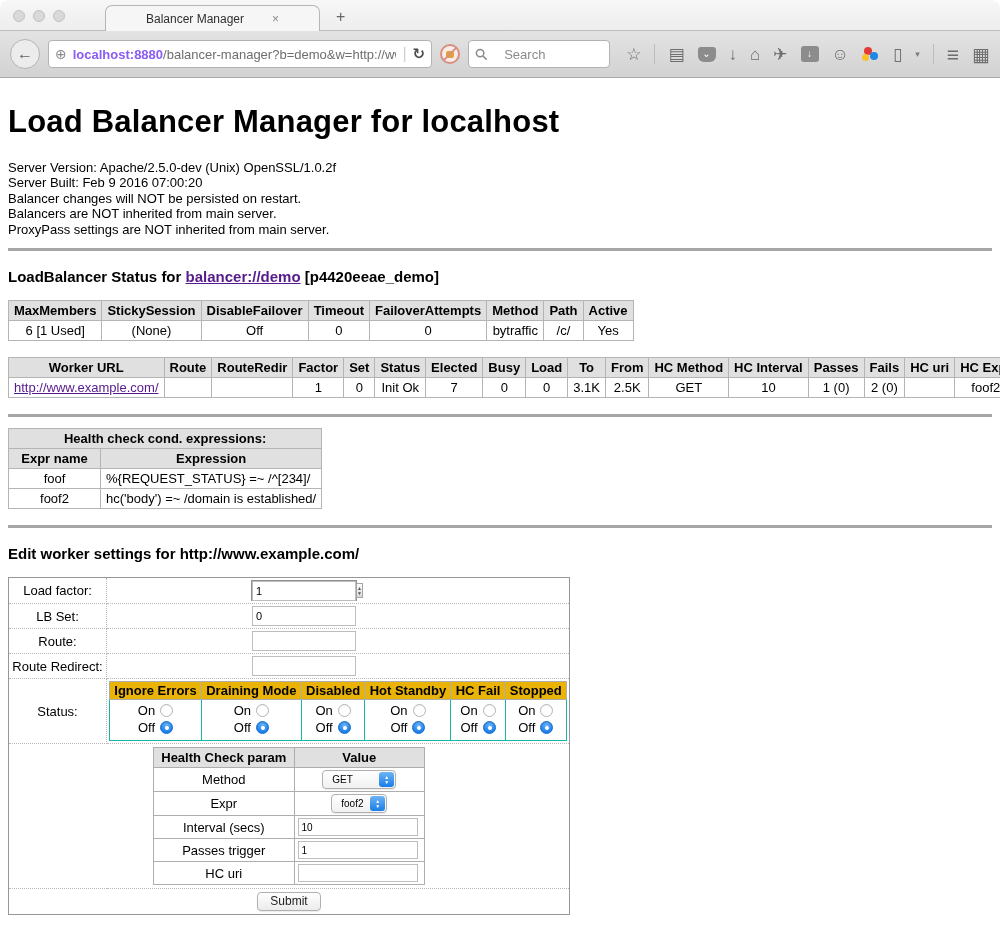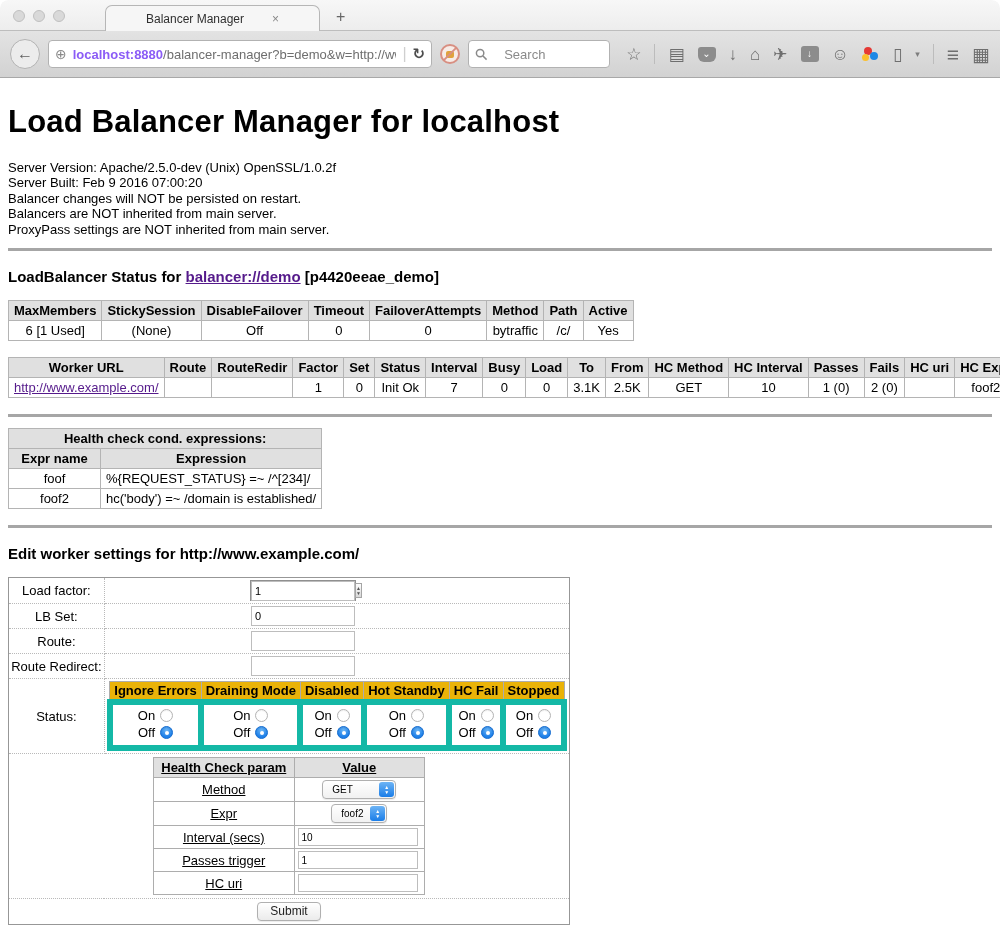--- a/index.html
+++ b/index.html
@@ -72,29 +72,29 @@
   td.fval { text-align:center; padding-right:70px !important; }
   td.fval input[type=text] { width:104px; height:20px; border:1px solid #bdbdbd; font-size:11px; padding:0 3px; font-family:inherit; }
   .numwrap { display:inline-flex; align-items:center; border:1px solid #8f8f8f; background:#fff; width:106px; height:21px; }
   .numwrap input { border:0; outline:0; flex:1; font-size:11px; padding:0 3px; font-family:inherit; width:80px; }
   .stepper { width:13px; height:15px; margin-right:2px; border:1px solid #a5a5a5; background:linear-gradient(#fdfdfd,#d8d8d8);
              display:flex; flex-direction:column; align-items:center; justify-content:center; font-size:5px; color:#555; line-height:5px; }
 
   td.statuscell { padding:2px !important; }
   table.statustable { border-collapse:collapse; border:1px solid #8f8f8f; width:458px; font-size:13px; }
   table.statustable th { border:1px solid #adadad; background:#eab308; padding:1px 4px; white-space:nowrap; }
-  table.statustable td { border:6px solid #14b8a6; padding:2px 2px 4px 2px;margin-top:16px; }
+  table.statustable td { border:1px solid #14b8a6; padding:2px 2px 4px 2px;margin-top:16px; }
   .radioline { display:flex; align-items:center; justify-content:center; gap:5px; line-height:17px; }
   .radio { width:13px; height:13px; border-radius:50%; background:#fff; border:1px solid #b4b4b4; display:inline-block;
            box-shadow:inset 0 1px 1px rgba(0,0,0,.06); position:relative; }
   .radio.checked { background:radial-gradient(circle at 50% 30%, #6cb6f5 0%, #1d7fe8 70%); border-color:#1a6fd0; }
   .radio.checked::after { content:''; position:absolute; left:4px; top:4px; width:4px; height:4px; border-radius:50%; background:#fff; }
 
   td.hccell { padding:3px 0 !important; text-align:center; }
-  table.hctable { border-collapse:collapse; border:1px solid #8f8f8f; width:272px; font-size:13px; margin:0 auto;text-decoration:underline; }
+  table.hctable { border-collapse:collapse; border:1px solid #8f8f8f; width:272px; font-size:13px; margin:0 auto; }
   table.hctable th { border:1px solid #adadad; background:#e0e0e0; padding:2px 4px; }
   table.hctable td { border:1px solid #adadad; padding:2px 3px; height:23px; }
   td.hclabel { width:140px; text-align:center; }
   td.hcval { width:130px; text-align:left; }
   td.hcval input { width:120px; height:18px; border:1px solid #bdbdbd; font-size:10px; padding:0 3px; font-family:inherit; }
   td.hcval.centered { text-align:center; }
   .macselect { display:inline-flex; align-items:center; height:19px; border:1px solid #b0b0b0; border-radius:4px;
                background:linear-gradient(#ffffff,#f1f1f1); font-size:10px; position:relative; padding:0 20px 0 9px; box-shadow:0 1px 1px rgba(0,0,0,.08); }
   .macselect .arrows { position:absolute; right:1px; top:1px; bottom:1px; width:15px; border-radius:3px;
                        background:linear-gradient(#6db4f5,#1a7de8); color:#fff; display:flex; flex-direction:column;
@@ -209,21 +209,21 @@
 
     <table class="datatable worker">
       <tbody>
           <tr>
         <th>Worker URL</th>
         <th>Route</th>
         <th>RouteRedir</th>
         <th>Factor</th>
         <th>Set</th>
         <th>Status</th>
-        <th>Interval</th>
+        <th>Elected</th>
         <th>Busy</th>
         <th>Load</th>
         <th>To</th>
         <th>From</th>
         <th>HC Method</th>
         <th>HC Interval</th>
         <th>Passes</th>
         <th>Fails</th>
         <th>HC uri</th>
         <th>HC Expr</th>

